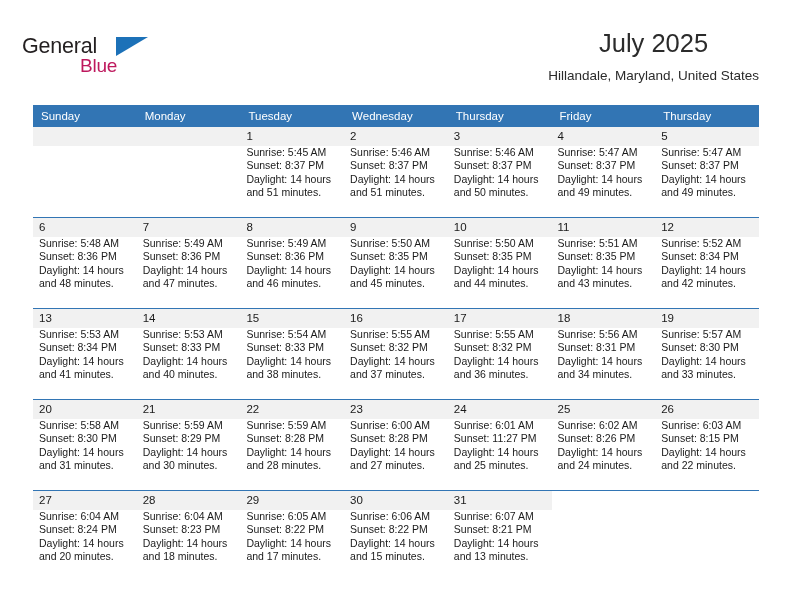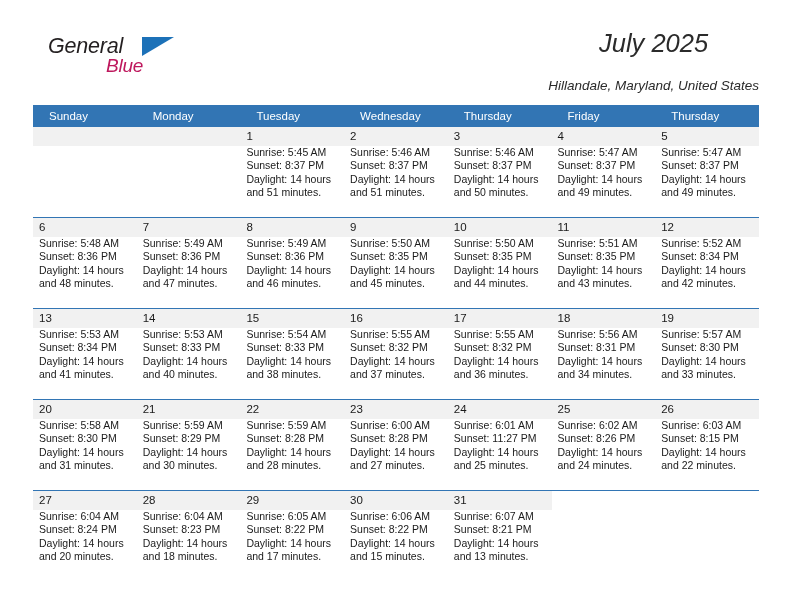--- a/index.html
+++ b/index.html
@@ -17,25 +17,24 @@
   .page {
     position: relative;
     width: 792px;
     height: 612px;
     box-sizing: border-box;
   }
 
   
   .header {
     position: absolute;
-    left: 46px;
+    left: 20px;
     top: 28px;
     right: 33px;
     height: 70px;
-    font-style: italic;
   }
   .logo {
     position: absolute;
     left: 0;
     top: 6px;
     width: 200px;
     height: 56px;
   }
   .logo-general {
     position: absolute;
@@ -74,40 +73,40 @@
   .cal-title {
     font-size: 25.5px;
     color: #2b2b2b;
     line-height: 30px;
     white-space: nowrap;
   }
   .cal-subtitle {
     font-size: 13.5px;
     color: #2b2b2b;
     line-height: 19px;
-    margin-top: 18px;
+    margin-top: 8px;
     white-space: nowrap;
   }
 
   
   .calendar {
     position: absolute;
     left: 33px;
     top: 105px;
     width: 726px;
     border-collapse: collapse;
     table-layout: fixed;
   }
   .calendar th {
     background: #3275b4;
     color: #ffffff;
     font-size: 11.5px;
     font-weight: normal;
     text-align: left;
-    padding: 5px 0 5px 16px;
+    padding: 5px 0 5px 8px;
     height: 10px;
     border: none;
   }
   .calendar td {
     vertical-align: top;
     padding: 0;
     border: none;
     width: 103.71px;
     height: 90px;
     background: #ffffff;

